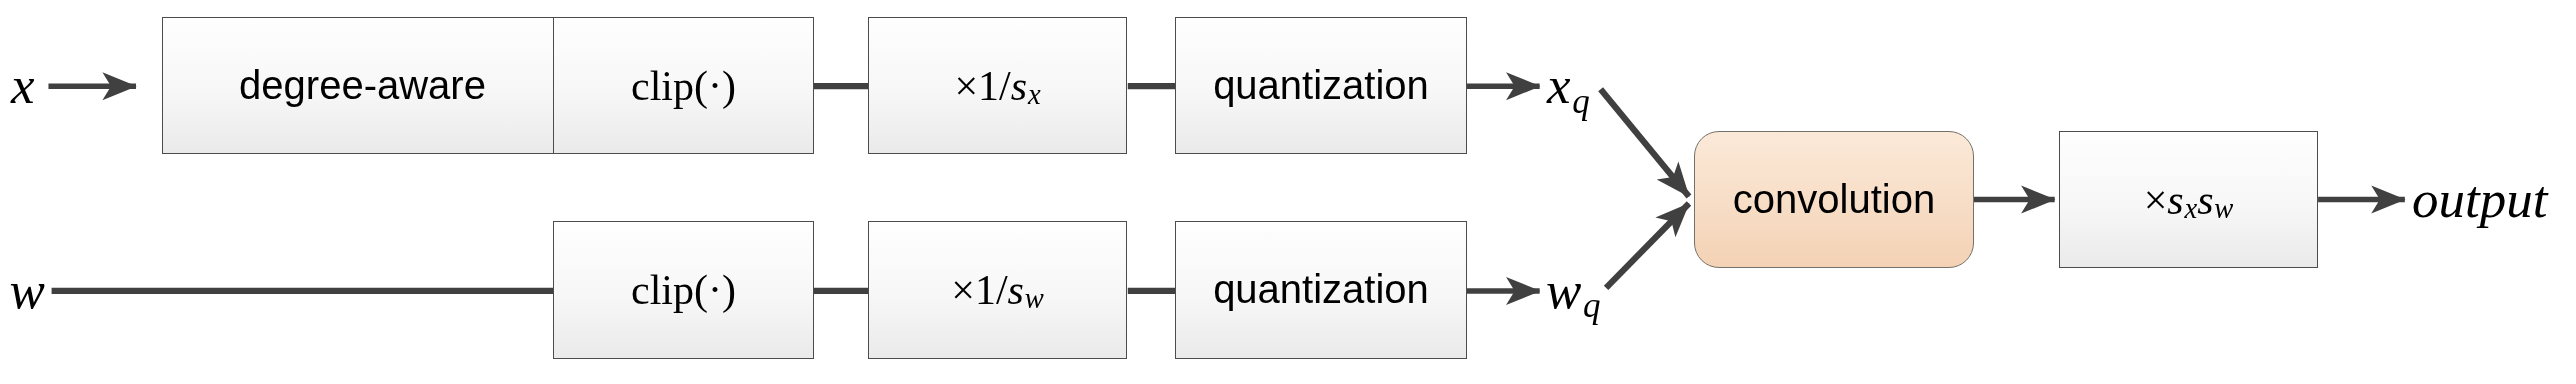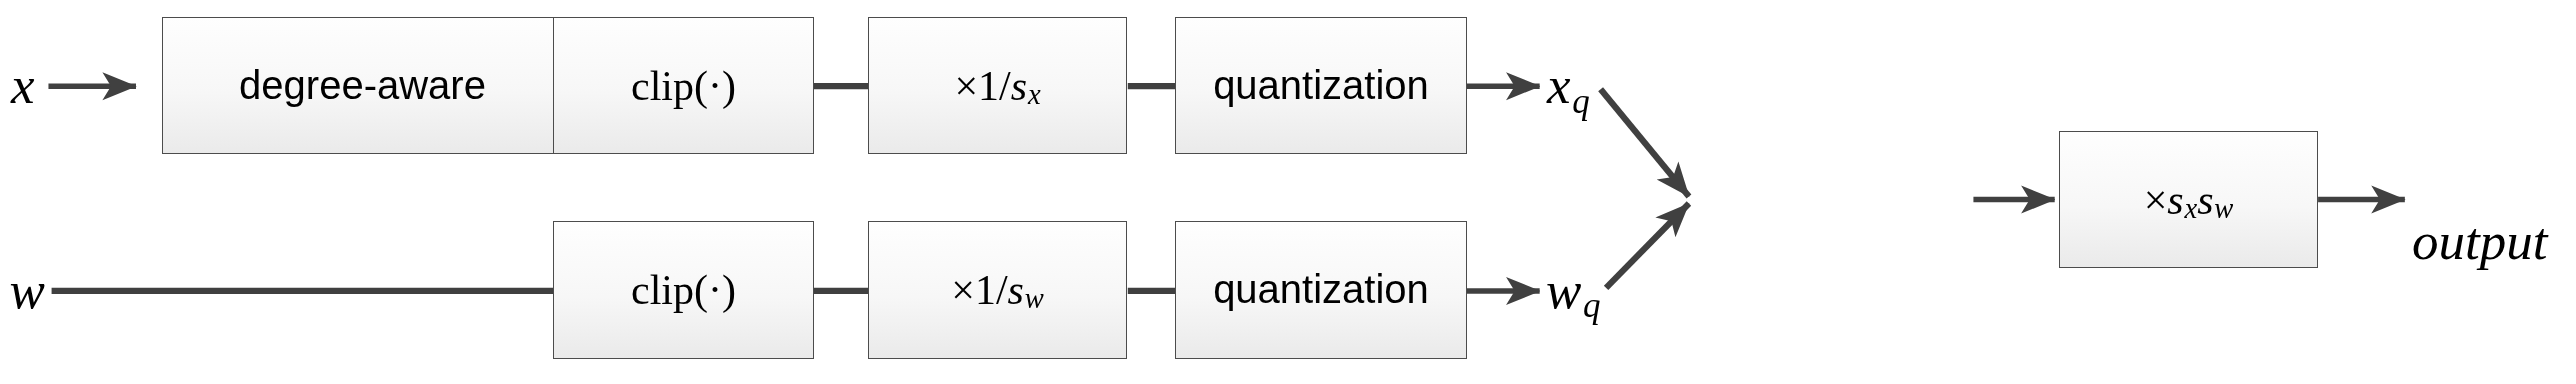--- a/index.html
+++ b/index.html
@@ -136,26 +136,29 @@
   </div>
   <div class="box row2" style="left:1175px; width:292px;">
     <span>quantization</span>
   </div>
 
   <div class="iolabel row2" style="left:1546px;">
     <span>w</span>
     <span class="iosub">q</span>
   </div>
 
+  <div class="box conv rowm" style="left:1694px; width:280px;">
+    <span>convolution</span>
+  </div>
   <div class="box serif rowm" style="left:2059px; width:259px;">
     <span>×</span>
       <span class="mathbase">s</span>
       <span class="msub">x</span>
       <span class="mathbase">s</span>
       <span class="msub">w</span>
   </div>
 
-  <div class="iolabel rowm" style="left:2412px;align-items:flex-end;">
+  <div class="iolabel rowm" style="left:2412px;">
     <span>output</span>
   </div>
 
 </div>
 
 
 </body></html>

